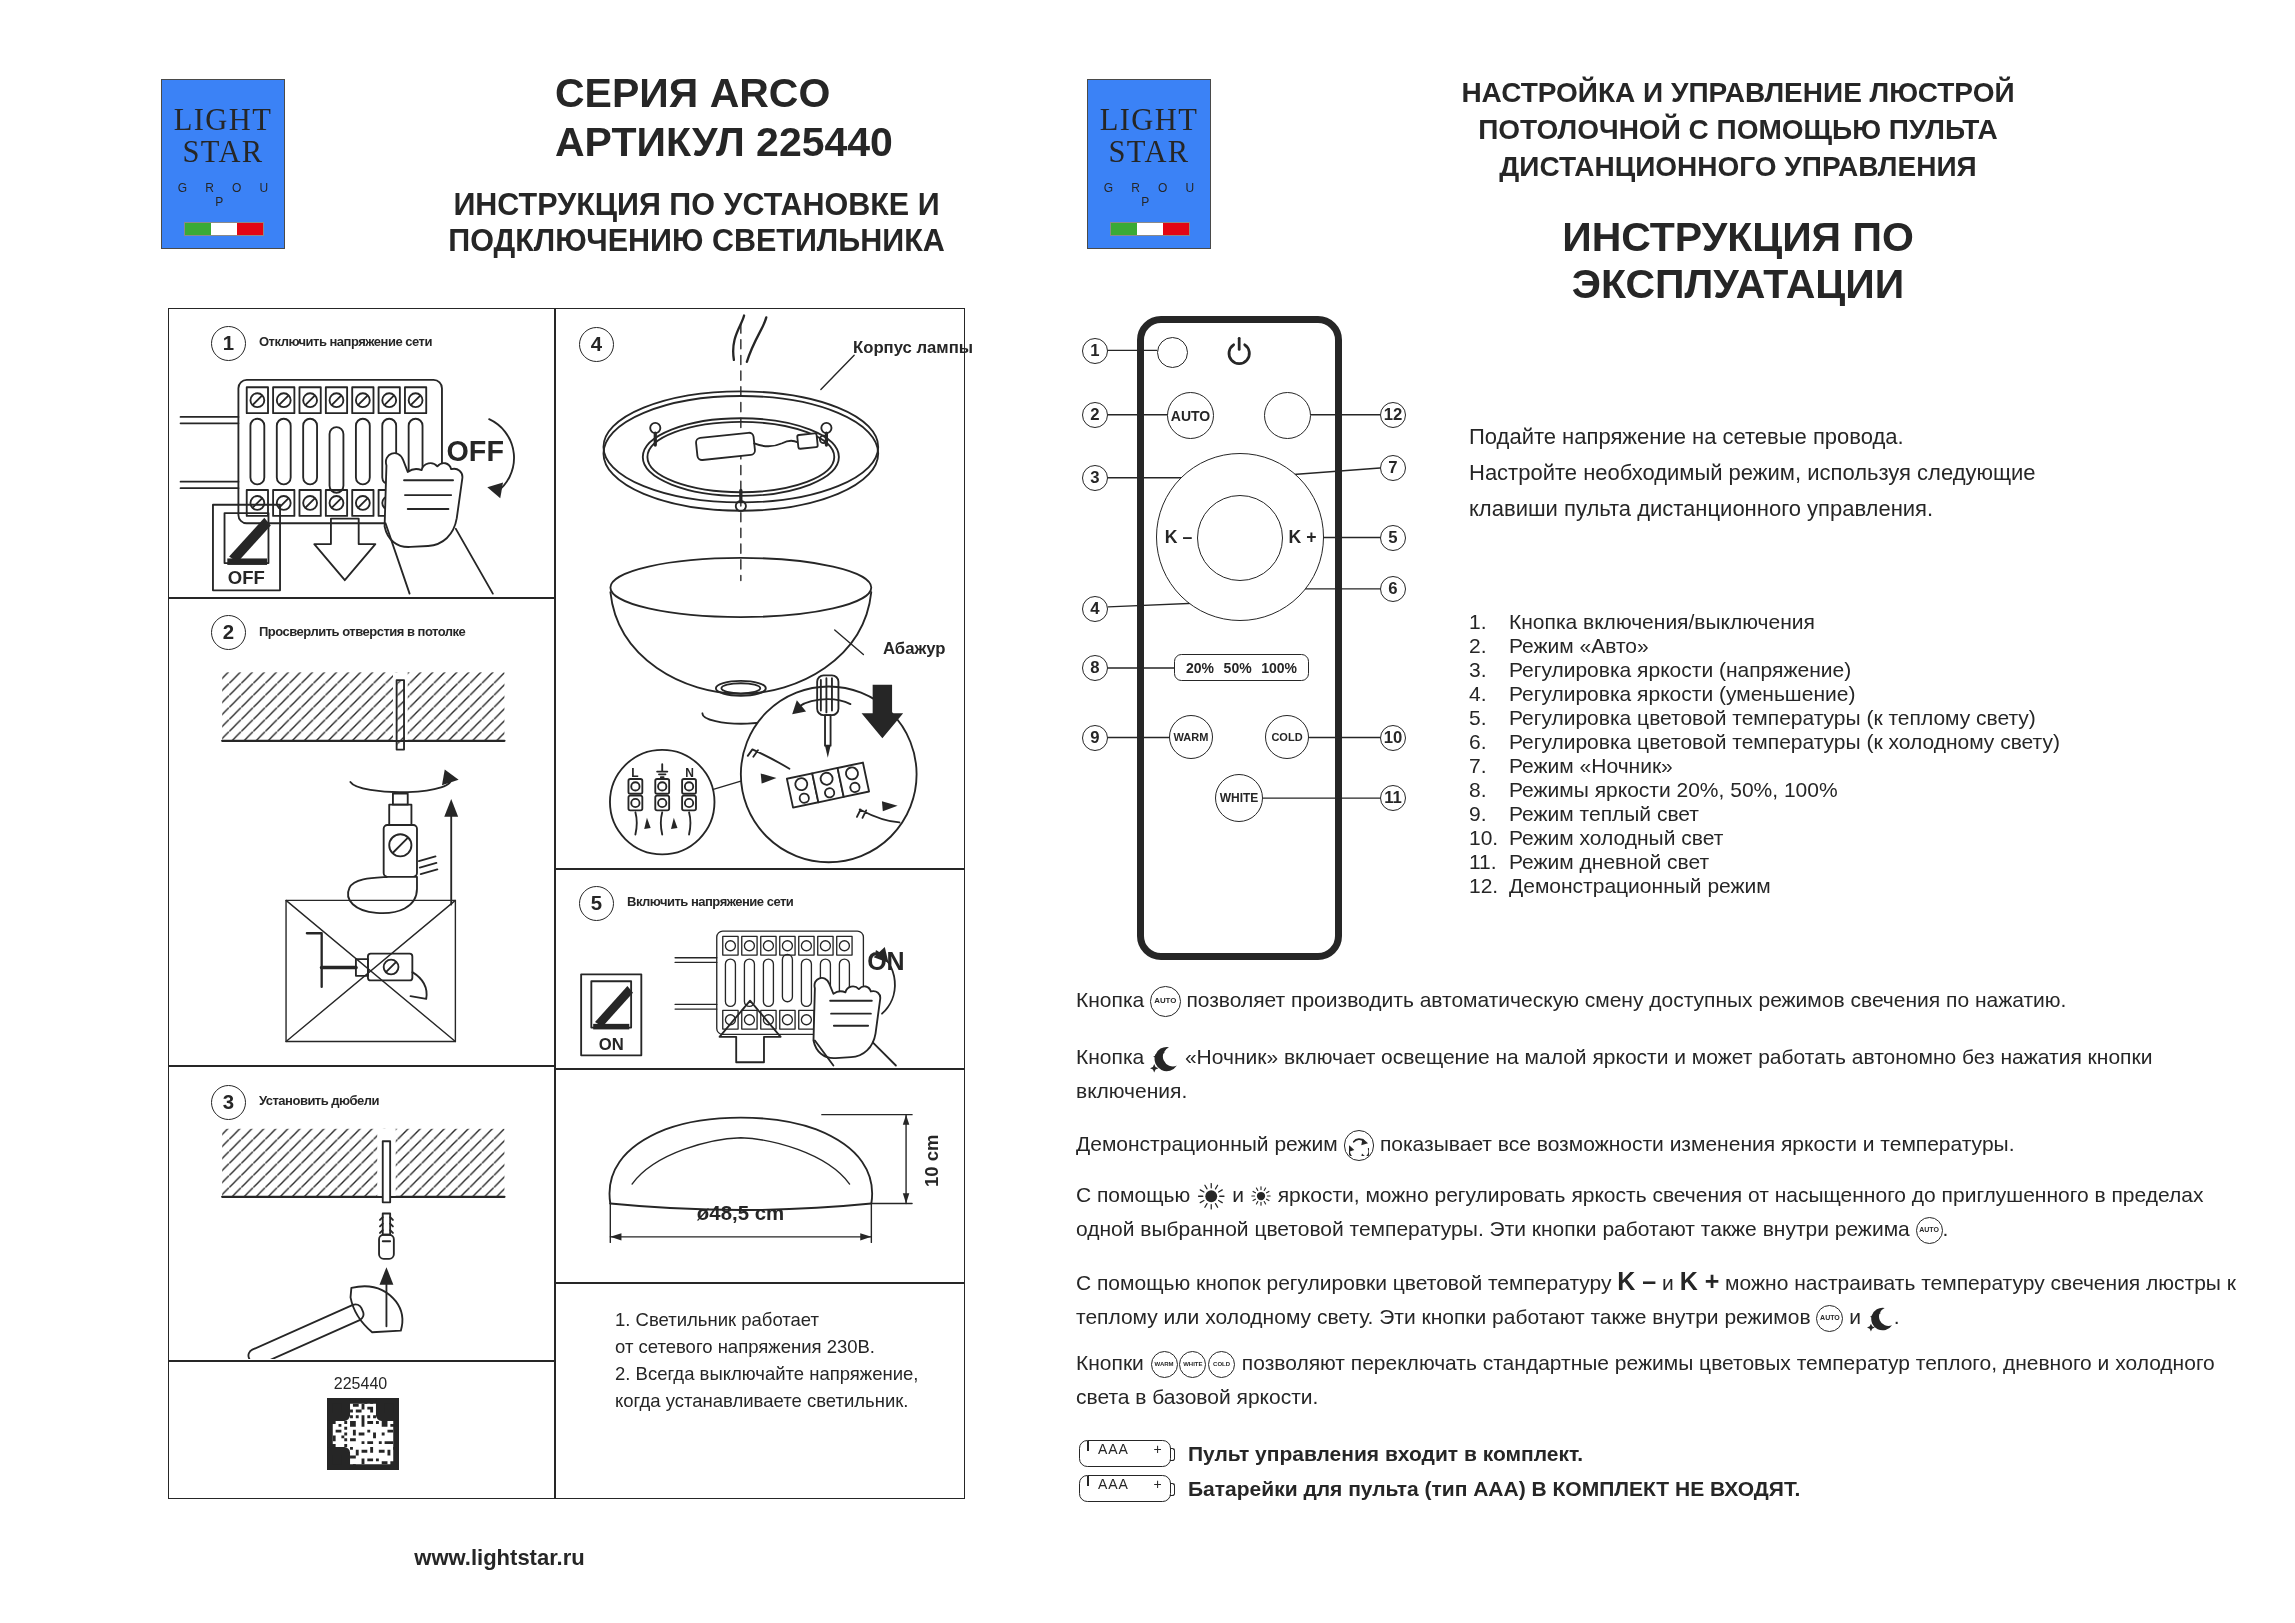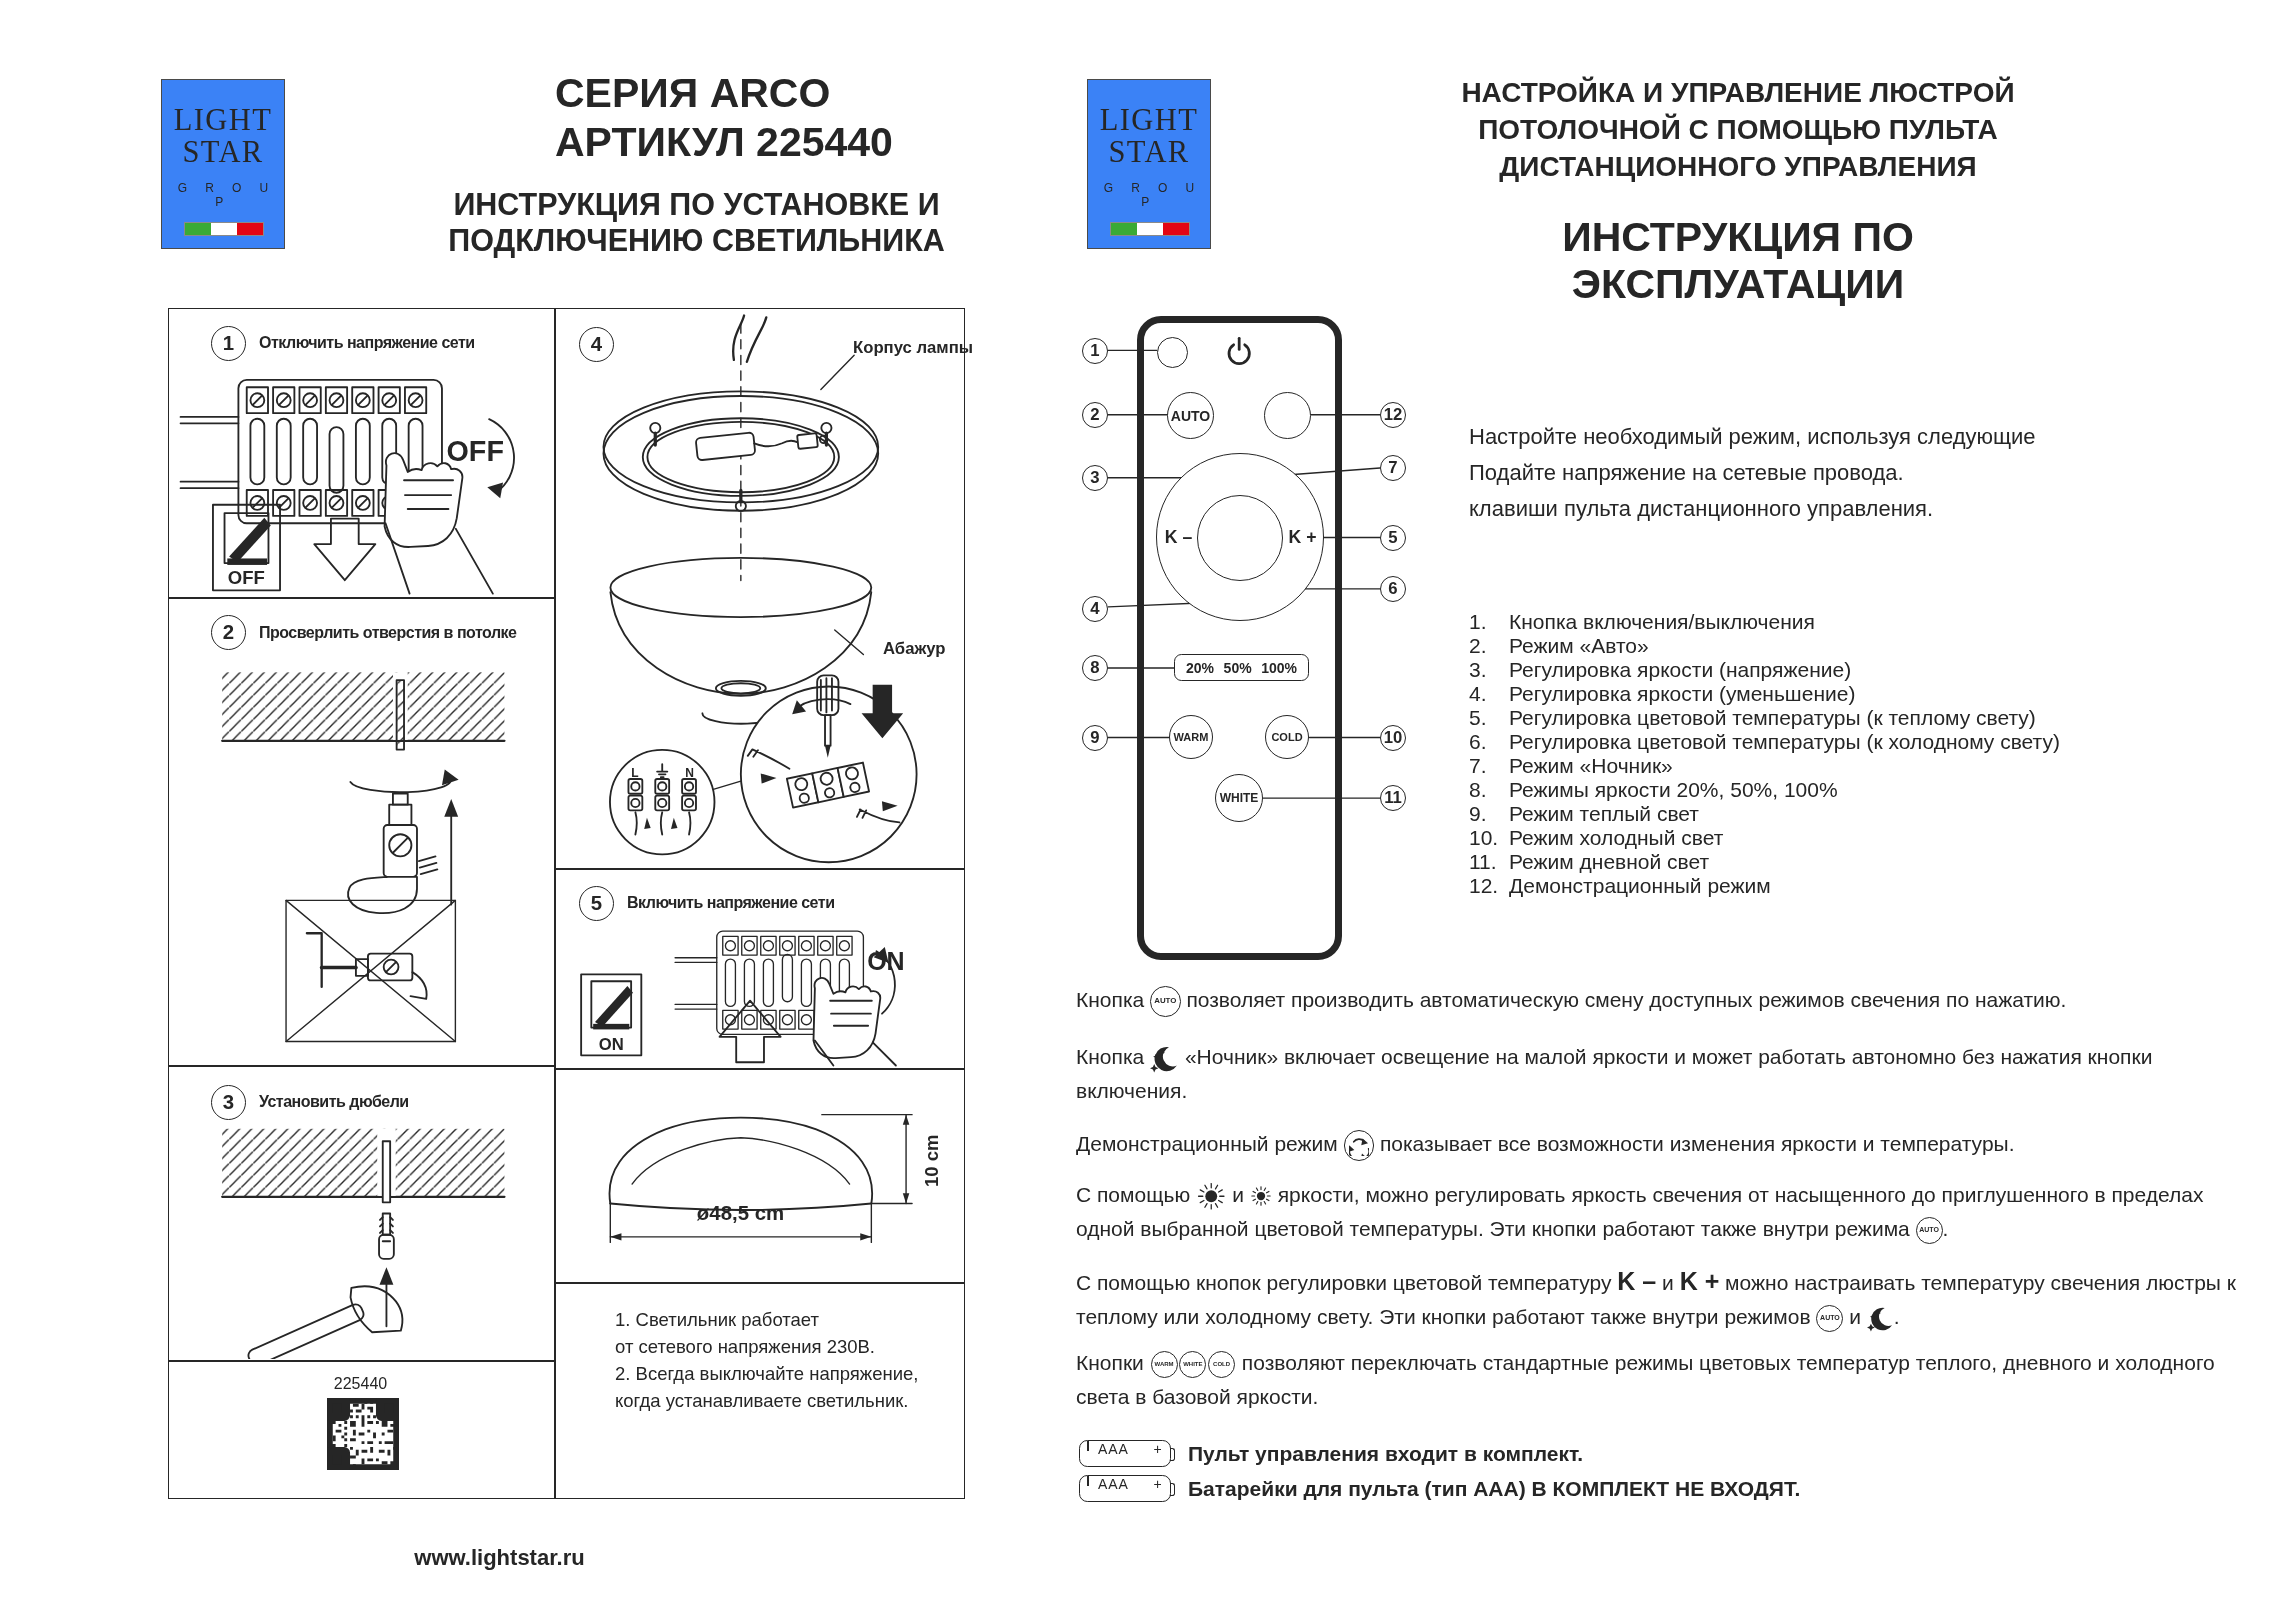--- a/index.html
+++ b/index.html
@@ -10,21 +10,21 @@
   .ctr{text-align:center}
   .rt{text-align:left}
   .hline,.vline{position:absolute;background:#262626}
   .circ{position:absolute;border:1.9px solid #262626;border-radius:50%;display:flex;align-items:center;justify-content:center;background:#fff;box-sizing:border-box}
   .callout{border-width:1.4px;font-weight:bold;font-size:16.7px;z-index:6}
   .btnc{z-index:4}
   svg{position:absolute;stroke:#262626;fill:none;stroke-width:4;stroke-linejoin:round;stroke-linecap:round}
   svg .f{fill:#262626;stroke:none}
   svg .w{fill:#fff}
   svg text{fill:#262626;stroke:none;font-family:"Liberation Sans",sans-serif;font-weight:bold}
-  .steptitle{position:absolute;font-weight:bold;font-size:16px;letter-spacing:-0.5px;white-space:nowrap}
+  .steptitle{position:absolute;font-weight:bold;font-size:13px;letter-spacing:-0.5px;white-space:nowrap}
   .numc{position:absolute;width:35px;height:35px;border:1.9px solid #262626;border-radius:50%;display:flex;align-items:center;justify-content:center;font-size:20.4px;font-weight:bold;background:#fff;box-sizing:border-box}
   .logo{position:absolute;width:124px;height:170px;border:1.4px solid #4a4a49;background:#3b82f6;box-sizing:border-box;text-align:center}
   .logo .l1{font-family:"Liberation Serif",serif;font-size:30.5px;letter-spacing:1.4px;margin-top:24px;line-height:32px}
   .logo .l2{font-family:"Liberation Serif",serif;font-size:30.5px;letter-spacing:1.4px;line-height:32px}
   .logo .l3{font-size:12px;letter-spacing:7.4px;margin-top:13px;text-indent:7.4px}
   .flag{position:absolute;left:22px;top:142px;width:80px;height:14px;border:0.9px solid #8a8a8a;display:flex;box-sizing:border-box}
   .flag i{flex:1}
   .remote{position:absolute;left:1137px;top:316px;width:205px;height:644px;border:7px solid #262626;border-radius:24px;box-sizing:border-box;background:#fff;z-index:2}
   .ptext{position:absolute;left:1076px;width:1178px;font-size:21px;line-height:34px;z-index:3}
   .ic{display:inline-flex;align-items:center;justify-content:center;border:1.4px solid #262626;border-radius:50%;vertical-align:middle;background:#fff;box-sizing:border-box}
@@ -538,22 +538,22 @@
   <div class="circ callout" style="left:1082px;top:655px;width:26px;height:26px">8</div>
   <div class="circ callout" style="left:1082px;top:725px;width:26px;height:26px">9</div>
   <div class="circ callout" style="left:1380px;top:402px;width:26px;height:26px">12</div>
   <div class="circ callout" style="left:1380px;top:455px;width:26px;height:26px">7</div>
   <div class="circ callout" style="left:1380px;top:525px;width:26px;height:26px">5</div>
   <div class="circ callout" style="left:1380px;top:576px;width:26px;height:26px">6</div>
   <div class="circ callout" style="left:1380px;top:725px;width:26px;height:26px">10</div>
   <div class="circ callout" style="left:1380px;top:785px;width:26px;height:26px">11</div>
 
   <div class="abs" style="left:1469px;top:419px;font-size:22px;line-height:36px">
+    <div>Подайте напряжение на сетевые провода.</div>
     <div>Настройте необходимый режим, используя следующие</div>
-    <div>Подайте напряжение на сетевые провода.</div>
     <div>клавиши пульта дистанционного управления.</div>
   </div>
 
   <div class="abs" style="left:1469px;top:610px">
     <div class="legrow">
         <span class="n">1.</span>
         <span>Кнопка включения/выключения</span>
       </div>
     <div class="legrow">
         <span class="n">2.</span>

